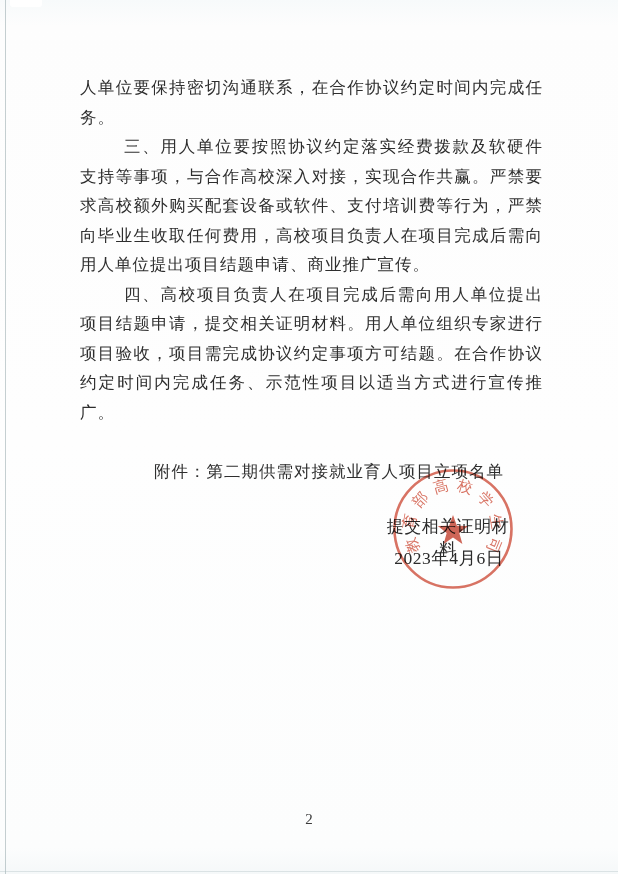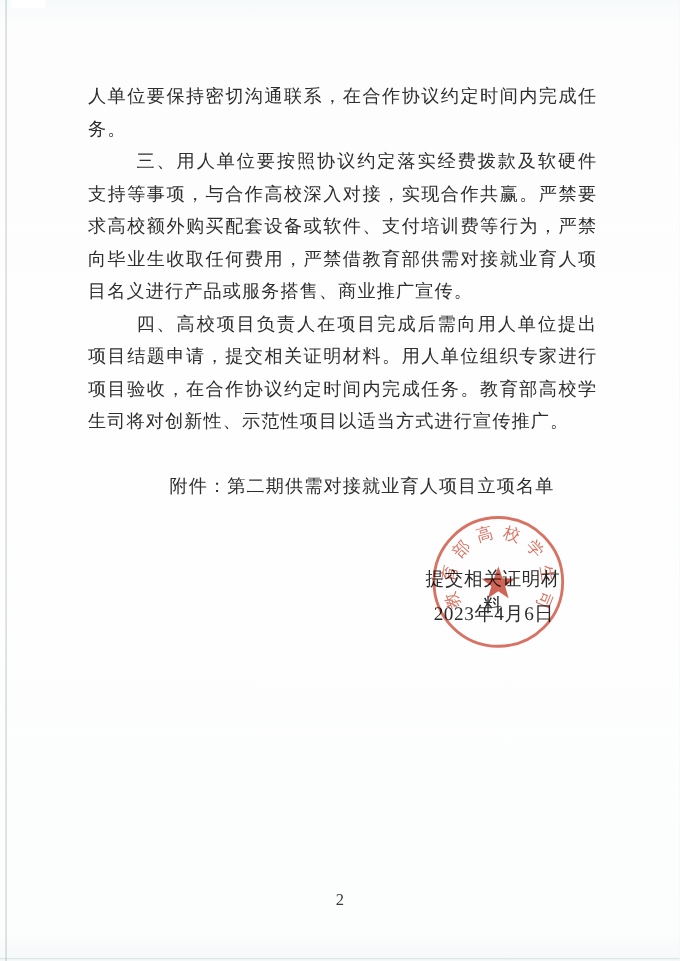--- a/index.html
+++ b/index.html
@@ -112,22 +112,22 @@
 <body>
 
 <div class="scan-page">
 
   <div class="page-edge-line"></div>
   <div class="bottom-edge-line"></div>
   <div class="corner-notch"></div>
 
   <div class="doc-content">
     <p>人单位要保持密切沟通联系，在合作协议约定时间内完成任务。</p>
-    <p class="para-indent">三、用人单位要按照协议约定落实经费拨款及软硬件支持等事项，与合作高校深入对接，实现合作共赢。严禁要求高校额外购买配套设备或软件、支付培训费等行为，严禁向毕业生收取任何费用，严禁借教育部供需对接就业育人项目名义进行产品或服务搭售、商业推广宣传。</p>
-    <p class="para-indent">四、高校项目负责人在项目完成后需向用人单位提出项目结题申请，提交相关证明材料。用人单位组织专家进行项目验收，在合作协议约定时间内完成任务。教育部高校学生司将对创新性、示范性项目以适当方式进行宣传推广。</p>
+    <p class="para-indent">三、用人单位要按照协议约定落实经费拨款及软硬件支持等事项，与合作高校深入对接，实现合作共赢。严禁要求高校额外购买配套设备或软件、支付培训费等行为，严禁向毕业生收取任何费用，高校项目负责人在项目完成后需向用人单位提出项目结题申请、商业推广宣传。</p>
+    <p class="para-indent">四、高校项目负责人在项目完成后需向用人单位提出项目结题申请，提交相关证明材料。用人单位组织专家进行项目验收，项目需完成协议约定事项方可结题。在合作协议约定时间内完成任务、示范性项目以适当方式进行宣传推广。</p>
     <p class="attachment-line">附件：第二期供需对接就业育人项目立项名单</p>
   </div>
 
   <div class="signature-name">提交相关证明材料</div>
 
   <div class="signature-date">2023年4月6日</div>
 
   <svg class="official-seal" id="seal-svg" viewBox="0 0 124 124">
     <circle id="seal-ring" cx="62" cy="62" r="58.5" fill="none" stroke-width="2.6" stroke="#d4604e"></circle>
     <polygon id="seal-star" points="62,48 65.9,58.7 77.2,59.1 68.3,66 71.4,76.9 62,70.6 52.6,76.9 55.7,66 46.8,59.1 58.1,58.7" fill="#c94f3f"></polygon>

